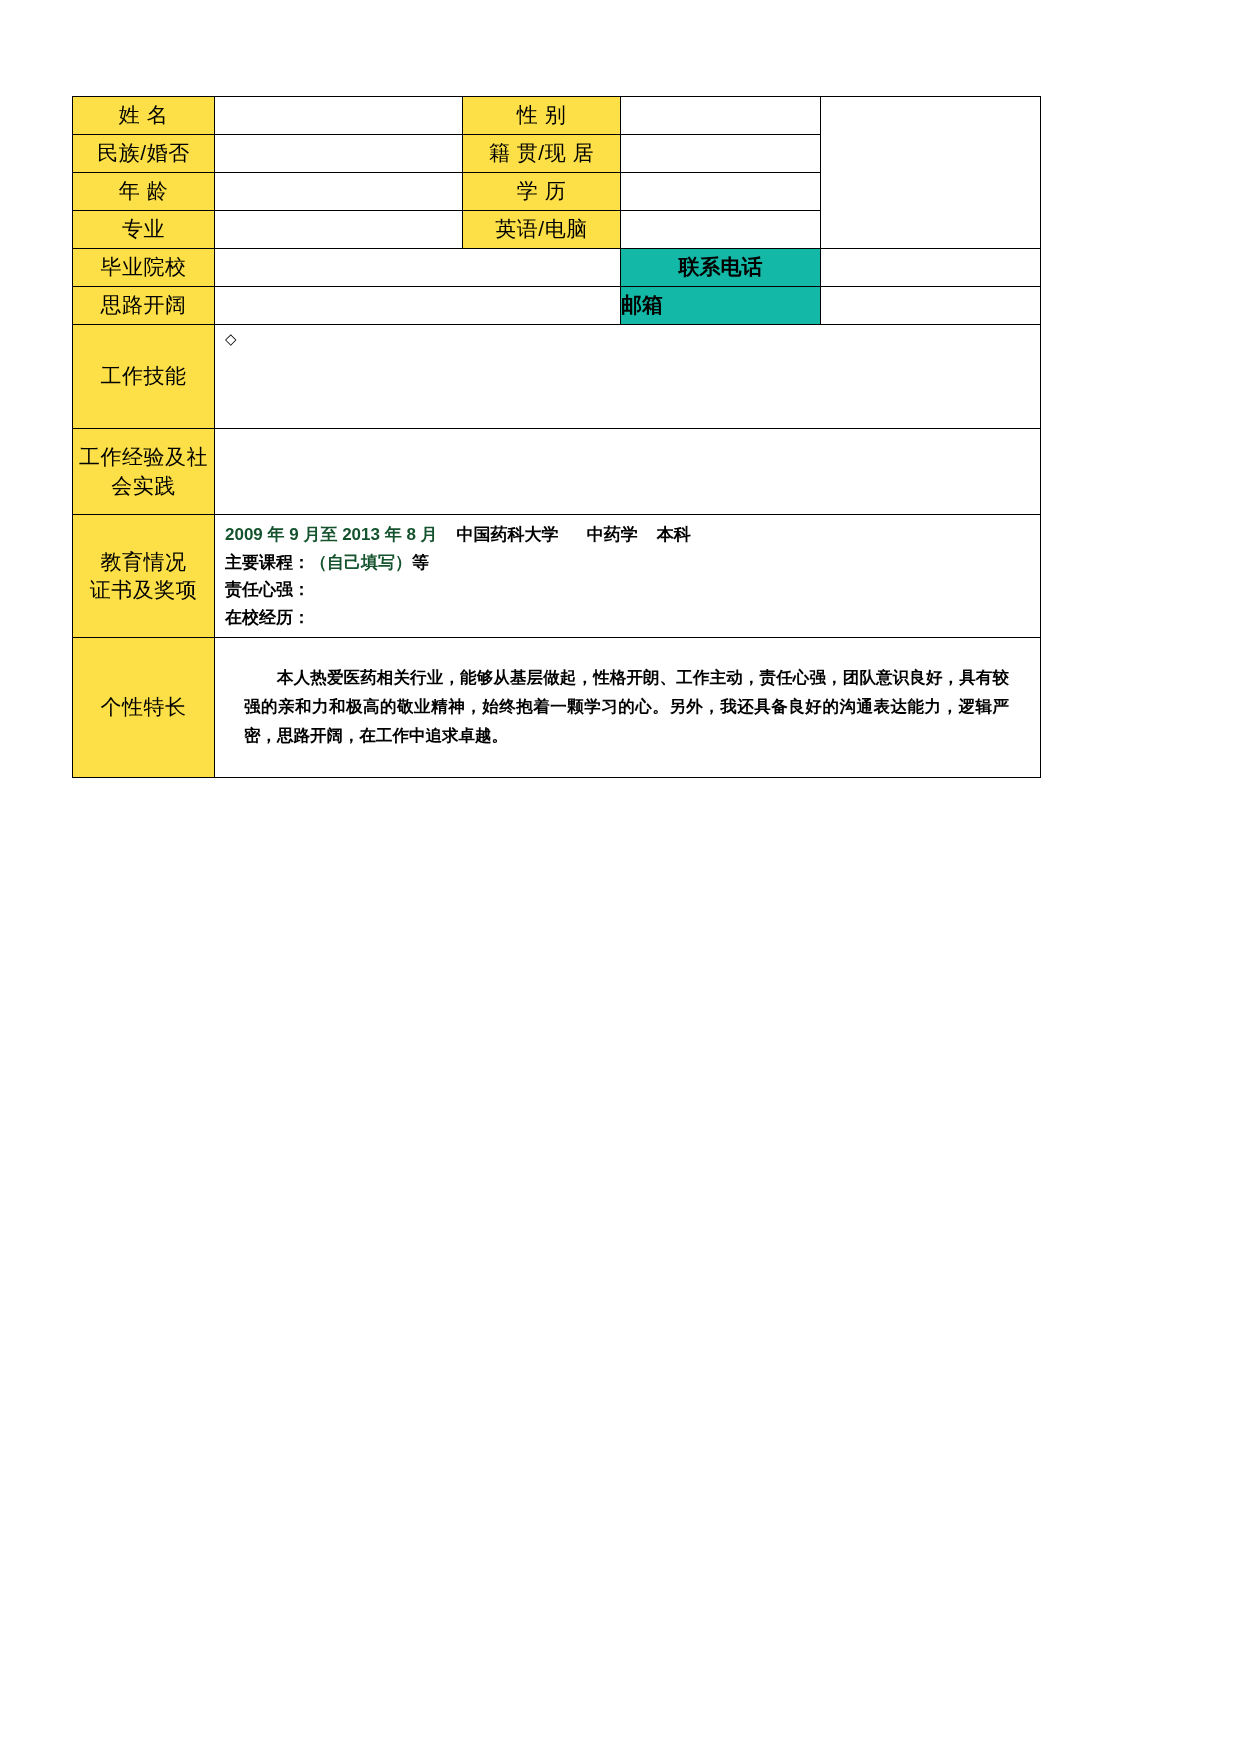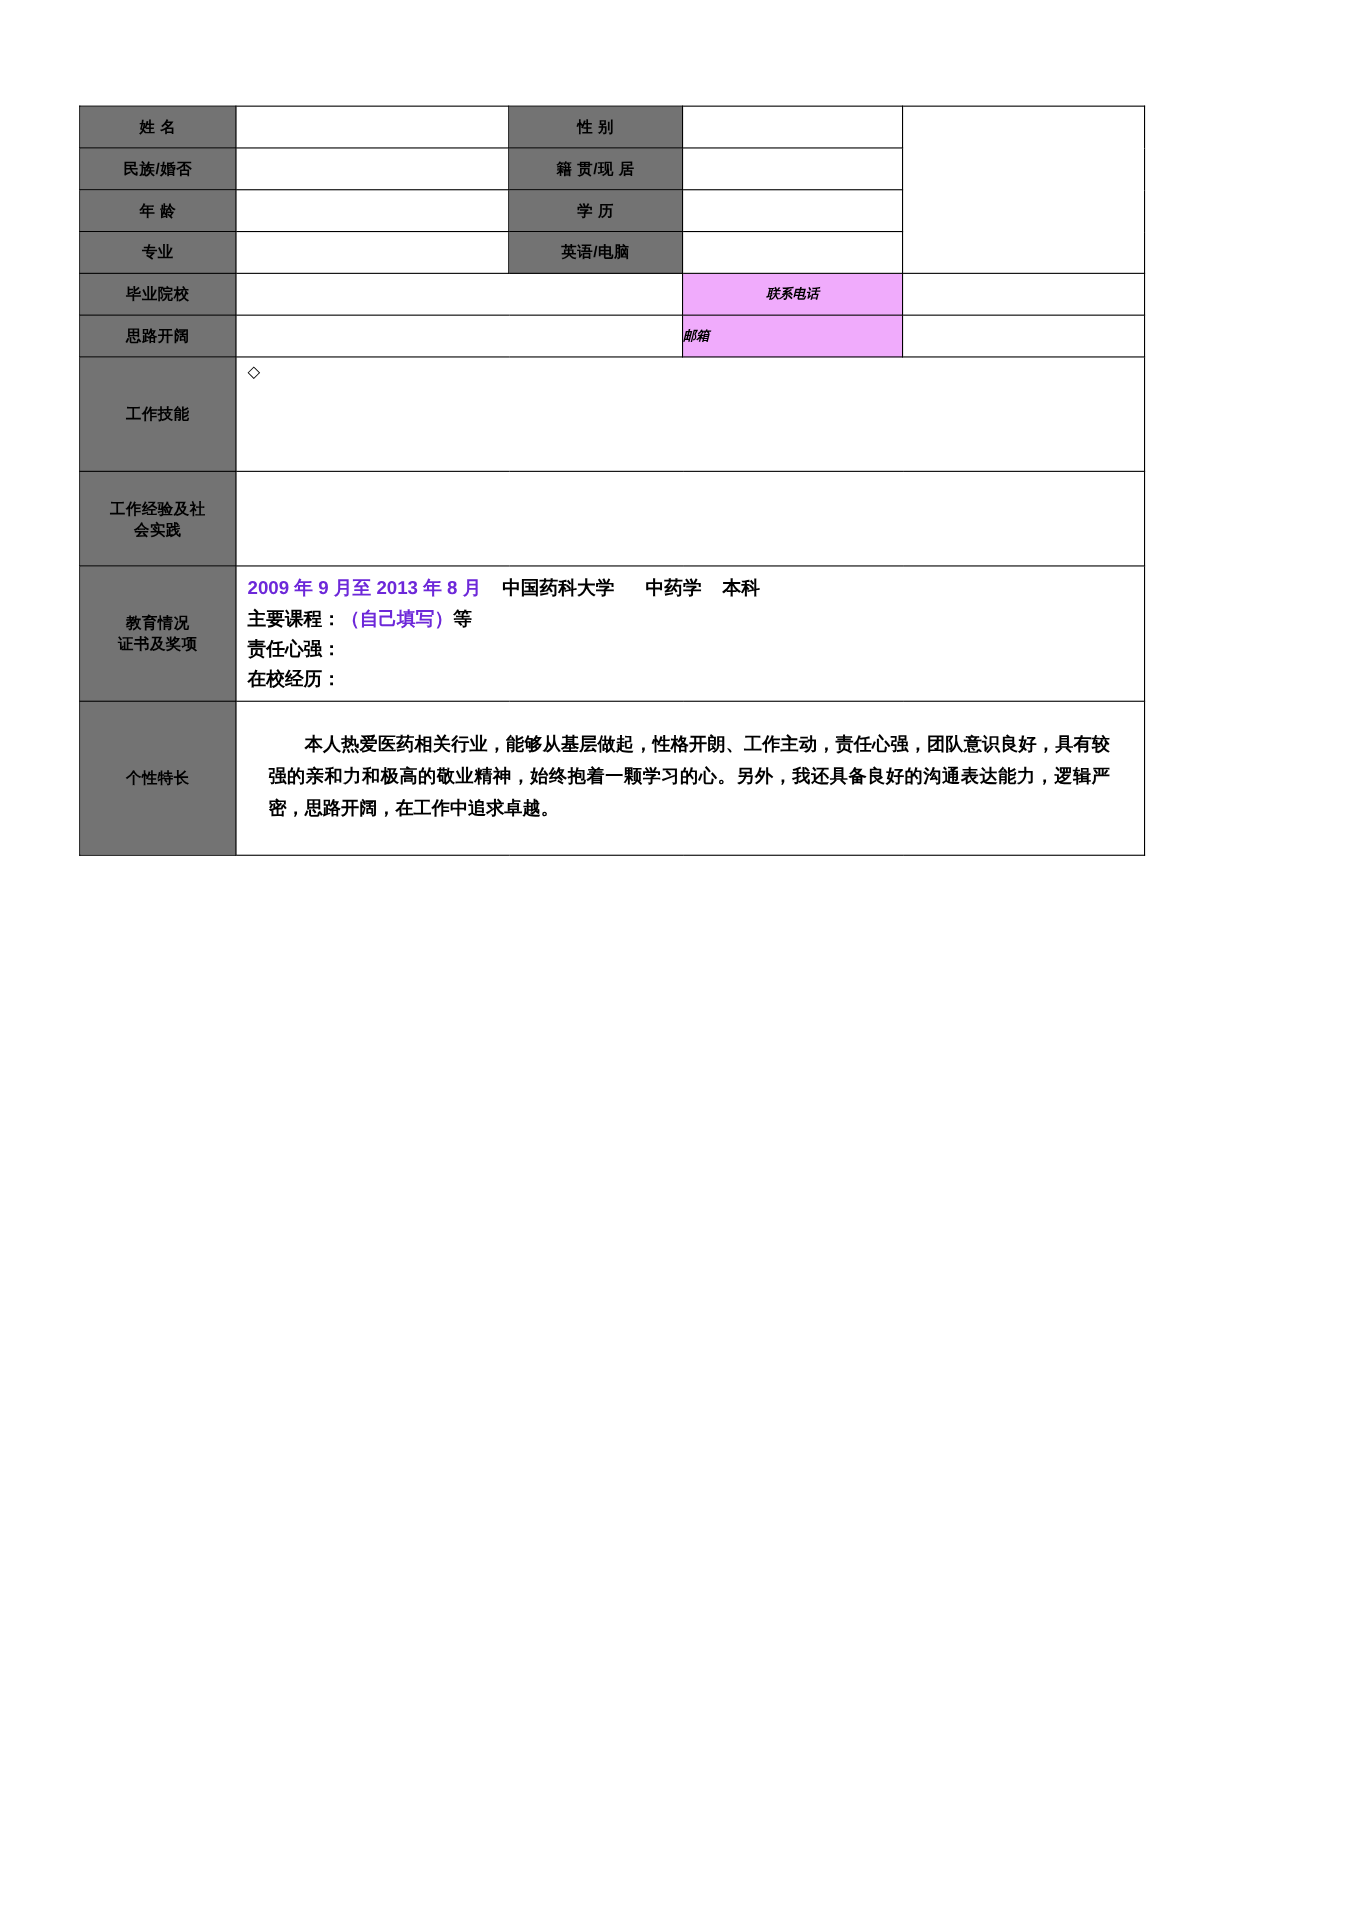--- a/index.html
+++ b/index.html
@@ -37,34 +37,33 @@
     border: 1px solid #000000;
     padding: 0;
     vertical-align: middle;
     font-size: 17px;
     font-weight: bold;
     line-height: 1.35;
   }
 
   
   td.label {
-    background: #737373;
+    background: #fde047;
     text-align: center;
-    font-size: 14px;
-    font-weight: bold;
+    font-size: 21px;
+    font-weight: normal;
     letter-spacing: 0.5px;
   }
 
   
   td.label-plain {
-    background: #f0abfc;
+    background: #14b8a6;
     text-align: center;
-    font-size: 12px;
-    font-weight: bold;
-    font-style: italic;
+    font-size: 21px;
+    font-weight: bold;
   }
 
   td.label-plain.left-pad {
     text-align: left;
   }
 
   td.blank {
     background: #ffffff;
   }
 
@@ -87,21 +86,21 @@
     font-weight: bold;
   }
 
   .edu-line {
     font-size: 17px;
     font-weight: bold;
     line-height: 1.62;
     white-space: pre;
   }
   .red {
-    color: #6d28d9;
+    color: #14532d;
   }
   .blk {
     color: #000000;
   }
 
   .trait-text {
     font-size: 16.5px;
     font-weight: bold;
     line-height: 1.75;
     text-align: justify;

